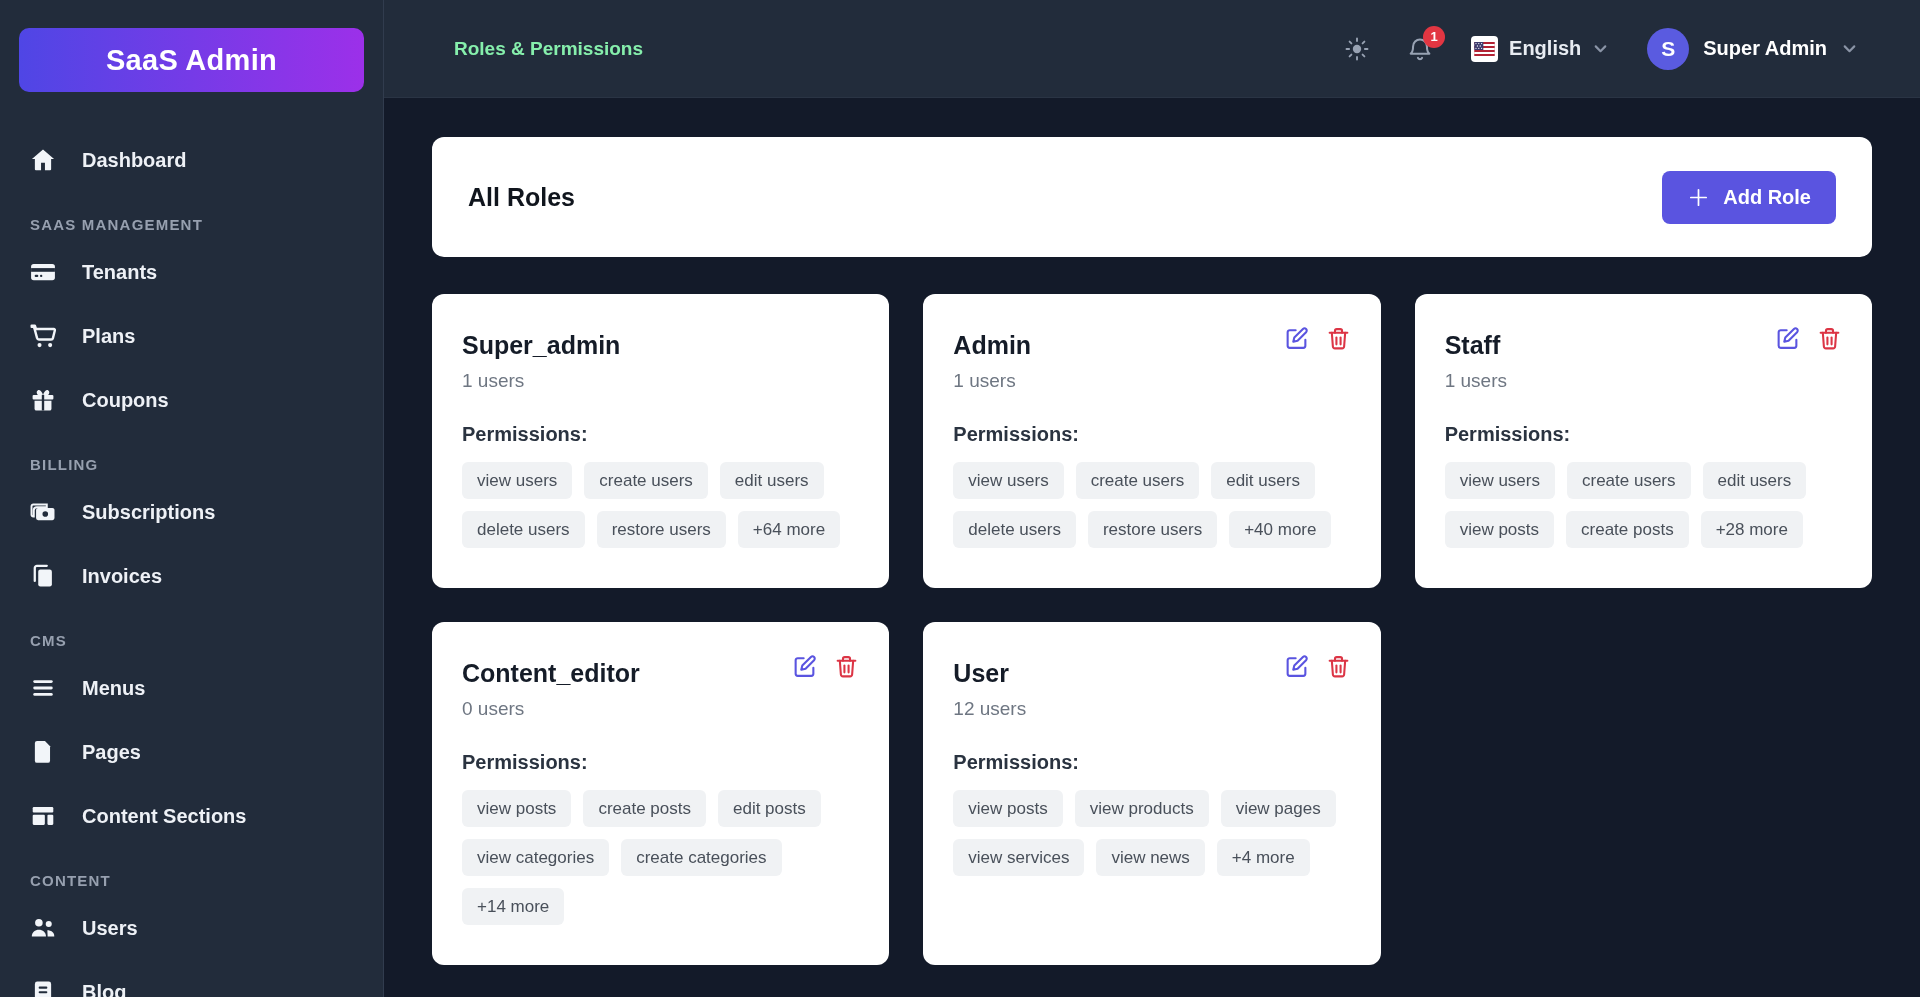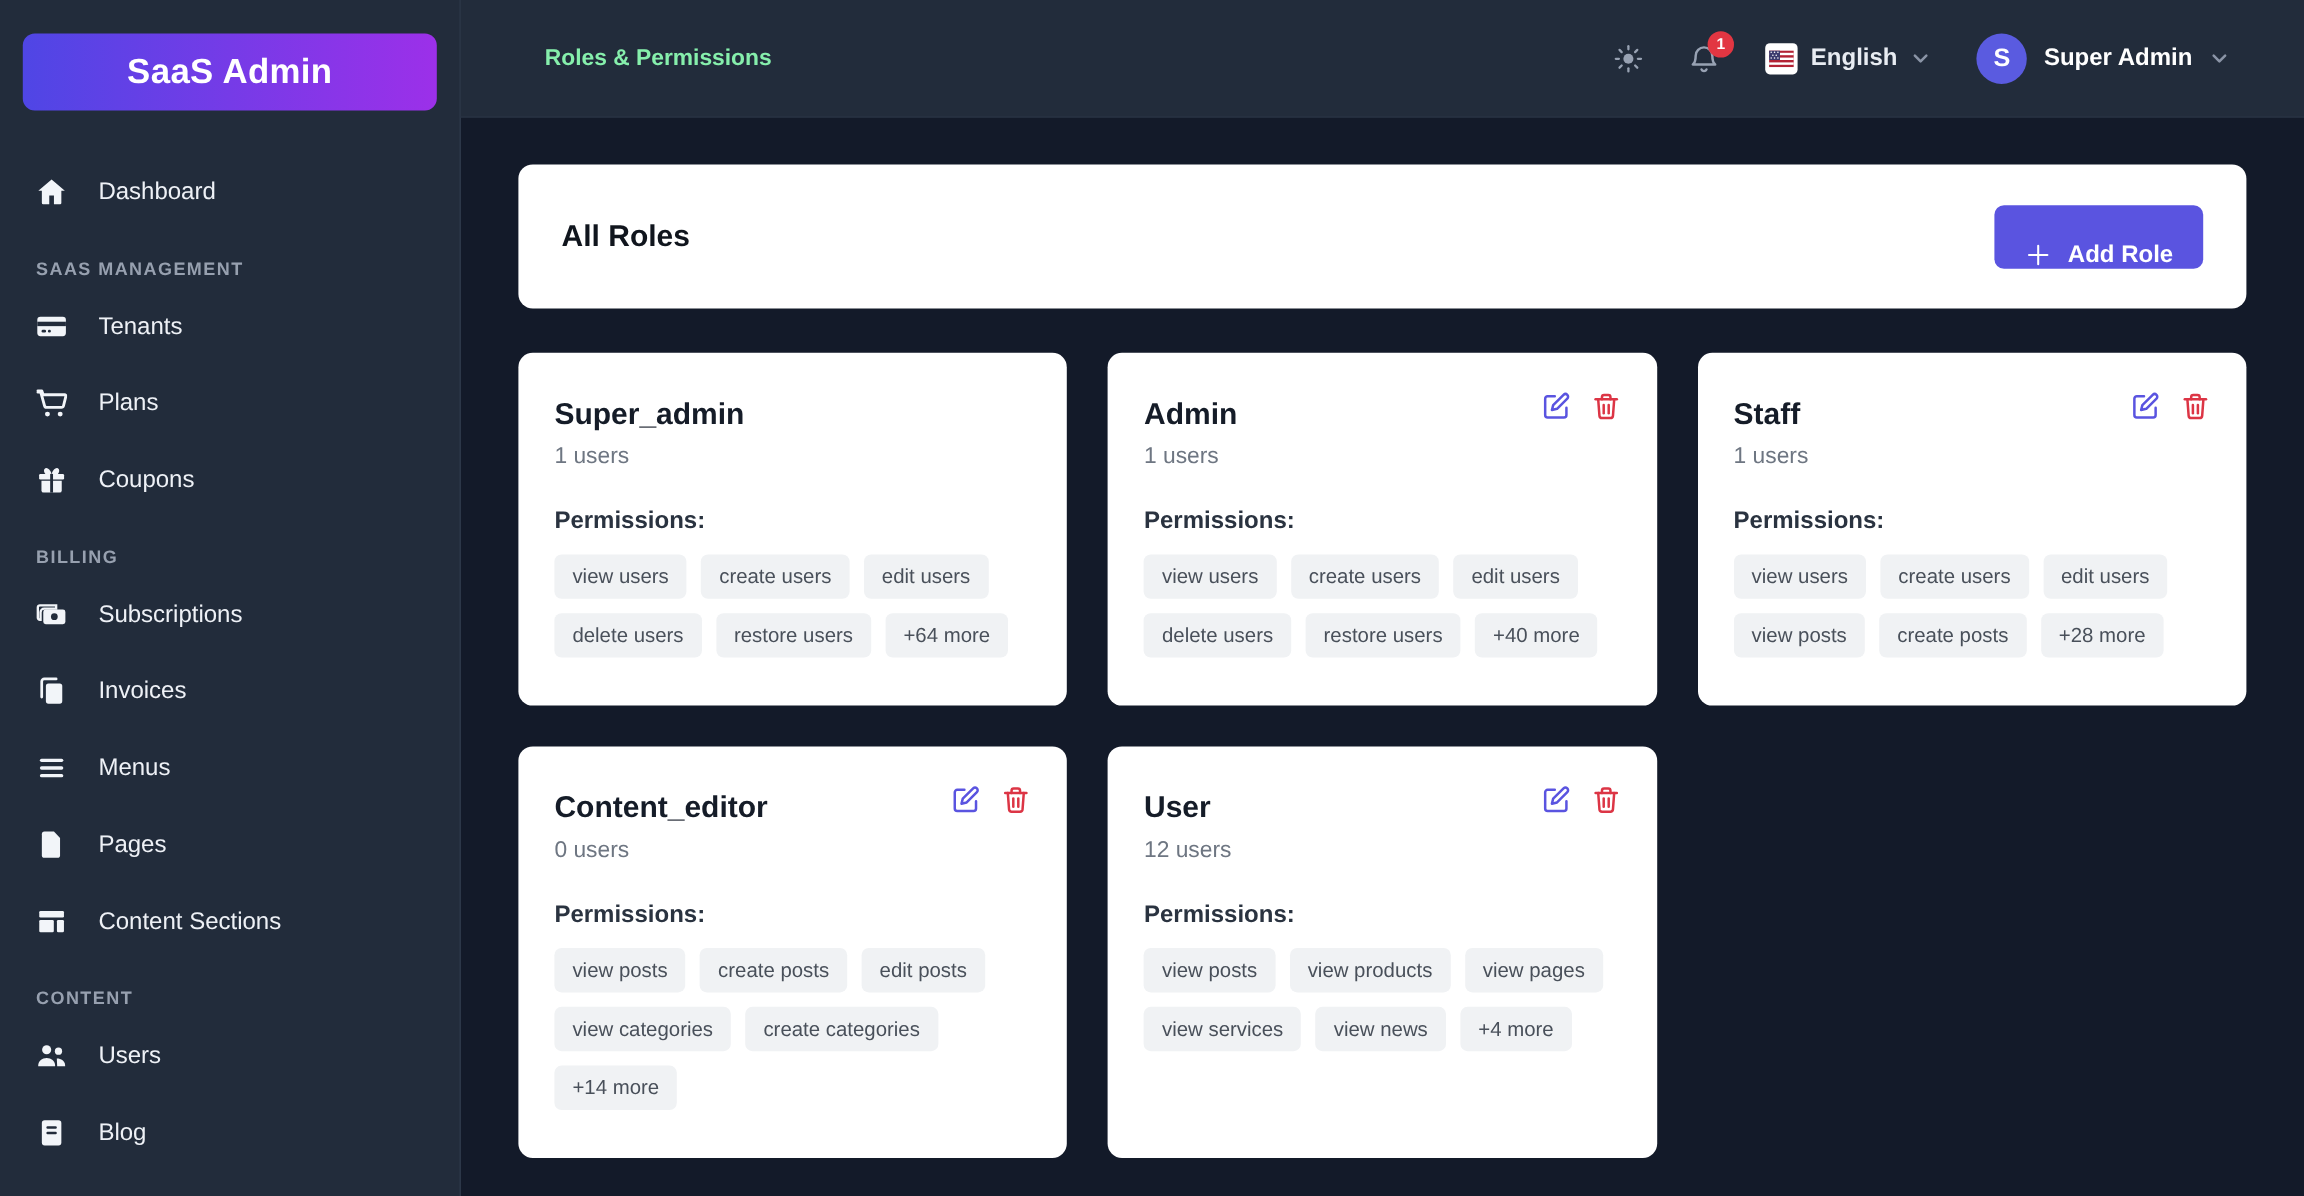--- a/index.html
+++ b/index.html
@@ -27,21 +27,21 @@
 
   
   .sidebar{width:384px;min-width:384px;background:var(--sidebar-bg);border-right:1px solid var(--border);height:100%;overflow:hidden;}
   .logo{
     margin:28px 19px 0;height:64px;border-radius:10px;
     background:linear-gradient(90deg,var(--logo-start),var(--logo-end));
     display:flex;align-items:center;justify-content:center;
     color:#fff;font-size:29px;font-weight:bold;letter-spacing:.3px;cursor:pointer;
   }
   .nav{margin-top:36px;}
-  .nav-item{display:flex;align-items:center;gap:26px;padding:19px 30px;color:var(--text-light);font-size:20px;font-weight:400;cursor:pointer;line-height:26px;}
+  .nav-item{display:flex;align-items:center;gap:26px;padding:19px 30px;color:var(--text-light);font-size:20px;font-weight:700;cursor:pointer;line-height:26px;}
   .nav-icon{width:26px;height:26px;display:flex;color:#f2f5f9;flex:none;}
   .nav-icon svg{width:26px;height:26px;}
   .nav-section{padding:24px 30px 6px;font-size:15px;font-weight:bold;color:var(--muted);letter-spacing:1.2px;line-height:18px;}
 
   
   .content{flex:1;display:flex;flex-direction:column;min-width:0;}
   .topbar{height:98px;min-height:98px;background:var(--header-bg);display:flex;align-items:center;justify-content:space-between;padding:0 62px 0 70px;border-bottom:1px solid #2a3444;}
   .page-title{margin:0;color:#86efac;font-size:19px;font-weight:bold;}
   .topbar-right{display:flex;align-items:center;gap:38px;}
   .icon-btn{color:#98a2b3;background:none;border:none;display:flex;cursor:pointer;position:relative;padding:0;}
@@ -55,21 +55,21 @@
   .chev{color:#8a94a6;width:17px;height:17px;display:flex;}
   .chev svg{width:17px;height:17px;}
   .user{display:flex;align-items:center;gap:14px;cursor:pointer;}
   .avatar{width:42px;height:42px;border-radius:50%;background:var(--avatar-bg);color:#fff;font-size:21px;font-weight:bold;display:flex;align-items:center;justify-content:center;flex:none;}
   .user-name{color:#fff;font-size:20px;font-weight:bold;}
 
   
   .main{flex:1;padding:39px 48px;overflow:hidden;}
   .panel{background:#fff;border-radius:12px;height:120px;display:flex;align-items:center;justify-content:space-between;padding:0 36px;}
   .panel-title{margin:0;font-size:25px;font-weight:bold;color:#10151d;}
-  .add-btn{display:flex;align-items:flex-end;gap:13px;background:var(--accent);color:#fff;border:none;border-radius:8px;padding:0 25px;height:53px;font-size:20px;font-weight:bold;font-family:inherit;cursor:pointer;}
+  .add-btn{display:flex;align-items:center;gap:13px;background:var(--accent);color:#fff;border:none;border-radius:8px;padding:0 25px;height:53px;font-size:20px;font-weight:bold;font-family:inherit;cursor:pointer;}
   .plus{display:flex;}
   .plus svg{width:23px;height:23px;}
 
   .grid{margin-top:37px;display:grid;grid-template-columns:repeat(3,1fr);gap:34px;align-items:stretch;}
   .card{background:#fff;border-radius:12px;padding:30px 30px 40px;}
   .card-head{display:flex;justify-content:space-between;align-items:flex-start;}
   .role-name{font-size:25px;font-weight:bold;color:#151c28;margin:7px 0 0;text-align:right;}
   .actions{display:flex;gap:17px;margin-top:2px;}
   .action{background:none;border:none;padding:0;cursor:pointer;display:flex;}
   .action span{display:flex;}
@@ -144,20 +144,21 @@
         </div>
         <div class="nav-item">
           <span class="nav-icon">
             <svg viewBox="0 0 24 24" fill="currentColor">
               <path d="M15.5 2.6H6.4a2 2 0 0 0-2 2v11.9" fill="none" stroke="currentColor" stroke-width="2.1" stroke-linecap="round"></path>
               <rect x="7.6" y="6" width="12.6" height="15.6" rx="2"></rect>
             </svg>
           </span>
           <span class="nav-label">Invoices</span>
         </div>
+        <div class="nav-section">CMS</div>
         <div class="nav-item">
           <span class="nav-icon">
             <svg viewBox="0 0 24 24" fill="currentColor">
               <rect x="3" y="4.8" width="18" height="2.6" rx="1.3"></rect>
               <rect x="3" y="10.7" width="18" height="2.6" rx="1.3"></rect>
               <rect x="3" y="16.6" width="18" height="2.6" rx="1.3"></rect>
             </svg>
           </span>
           <span class="nav-label">Menus</span>
         </div>

